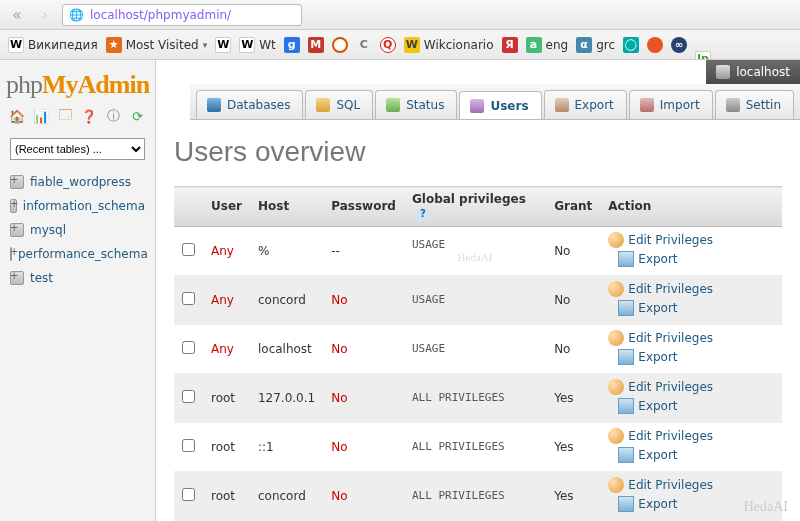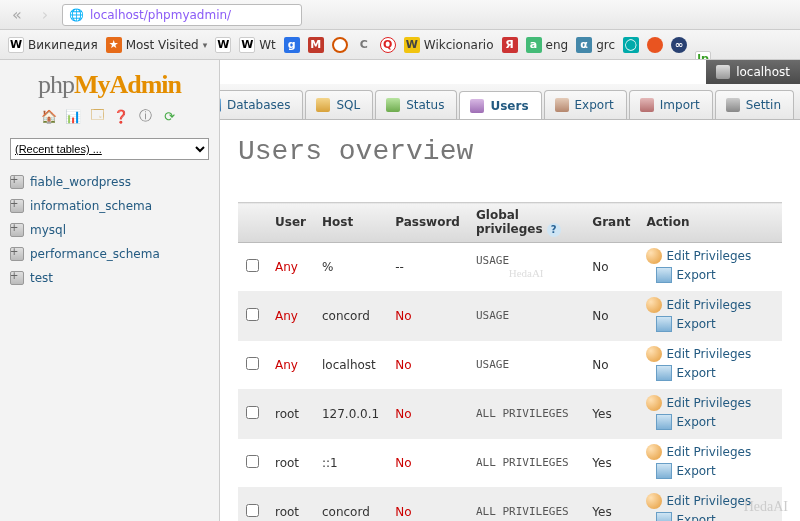--- a/index.html
+++ b/index.html
@@ -24,50 +24,50 @@
   .fav-red { background:#c33; color:#fff;}
   .fav-teal { background:#0aa; color:#fff;}
   .fav-dict { background:#4b7; color:#fff;}
   .fav-dgr { background:#48a; color:#fff;}
   .fav-ub { background:#e95420; border-radius:50%; color:#fff;}
   .fav-fed { background:#294172; border-radius:50%;}
   .fav-fed::after{content:"∞"; color:#fff; font-size:10px;}
   .fav-lp { color:#39a026; font-weight:bold; background:#fff; border:1px solid #ccc;margin-top:28px;}
   
   .app { display:flex; height:461px; }
-  .sidebar { width:220px; background:#f3f3f3; border-right:1px solid #ccc; display:flex; flex-direction:column; }
+  .sidebar { width:156px; background:#f3f3f3; border-right:1px solid #ccc; display:flex; flex-direction:column; }
   .logo { padding:10px 6px 4px; text-align:center; }
   .logo .php { font-family: Georgia, serif; font-size:26px; letter-spacing:-1px;}
   .logo .p1 { color:#777; font-weight:normal;}
   .logo .p2 { color:#e48e00; font-weight:bold;}
   .toolbar-icons { display:flex; justify-content:center; gap:8px; padding:4px 0 10px; }
   .toolbar-icons span { width:16px; height:16px; display:inline-flex; align-items:center; justify-content:center; font-size:13px;}
   .recent-sel { margin:4px 10px 10px; }
-  .recent-sel select { width:100%; font-size:11px; height:22px; border:1px solid #999; background:#fff;text-decoration:underline;}
+  .recent-sel select { width:100%; font-size:11px; height:22px; border:1px solid #999; background:#fff;}
   .db-list { padding:0; margin:0; list-style:none;}
   .db-list li { display:flex; align-items:center; gap:6px; padding:5px 10px; cursor:pointer; color:#235a81;}
   .dbico { width:14px; height:14px; background:linear-gradient(#e0e0e0,#bbb); border:1px solid #999; border-radius:2px; position:relative;}
   .dbico::before{content:"+"; position:absolute; left:-1px; top:-2px; font-size:10px; color:#666;}
   
   .main { flex:1; display:flex; flex-direction:column; background:#fff; overflow:hidden;align-items:flex-end;}
   .breadcrumb { background:linear-gradient(#6b6b6b,#4a4a4a); color:#fff; padding:4px 10px; font-size:12px; display:flex; align-items:center; gap:6px; height:24px;}
   .breadcrumb .srv { width:14px; height:14px; background:linear-gradient(#ddd,#999); border-radius:2px;}
   .tabs { background:linear-gradient(#f7f7f7,#e3e3e3); border-bottom:1px solid #bbb; display:flex; padding:6px 6px 0; gap:2px; height:36px; overflow:hidden;}
   .tab { display:flex; align-items:center; gap:6px; padding:6px 12px 6px 10px; border:1px solid #bbb; border-bottom:none; border-radius:4px 4px 0 0; background:linear-gradient(#f9f9f9,#e8e8e8); color:#235a81; cursor:pointer; font-size:12px; white-space:nowrap;}
   .tab.active { background:#fff; font-weight:bold; position:relative; top:1px;}
   .tabico { width:14px; height:14px; display:inline-block;}
   .ti-db { background:linear-gradient(#7db7e4,#2f6fa7); border-radius:2px;}
   .ti-sql{ background:linear-gradient(#f4d58b,#d8a23b); border-radius:2px;}
   .ti-stat{ background:linear-gradient(#b8e4a0,#6eab4e); border-radius:2px;}
   .ti-user{ background:linear-gradient(#d8b8e4,#9e6eb5); border-radius:2px;}
   .ti-exp{ background:linear-gradient(#e4cbb8,#b5876e); border-radius:2px;}
   .ti-imp{ background:linear-gradient(#e4b8b8,#b56e6e); border-radius:2px;}
   .ti-set{ background:linear-gradient(#ccc,#888); border-radius:2px;}
   .content { padding:14px 18px; overflow:auto; flex:1;}
-  h2.ov { font-family: Liberation Mono, monospace; font-weight:normal; color:#777; font-size:28px; margin:2px 0 35px;}
+  h2.ov { font-family: Liberation Sans, sans-serif; font-weight:normal; color:#777; font-size:28px; margin:2px 0 18px;}
   table.users { width:100%; border-collapse:collapse; font-size:12px;}
   table.users th { text-align:left; background:linear-gradient(#f3f3f3,#d9d9d9); border-top:1px solid #ccc; border-bottom:1px solid #bbb; padding:5px 8px; color:#333; font-weight:bold;}
   table.users th.sortable{ cursor:pointer;}
   table.users td { padding:5px 8px; border-bottom:1px solid #eee;}
   tr.odd { background:#fff;}
   tr.even { background:#eeeeee;}
   .red { color:#c00;}
   .mono { font-family: "DejaVu Sans Mono", Menlo, Consolas, monospace; font-size:11px; color:#555;}
   .qmark { display:inline-flex; width:14px; height:14px; border-radius:50%; background:#cfe5f4; color:#2a6496; align-items:center; justify-content:center; font-size:10px; margin-left:4px; cursor:help;}
   .alink { color:#235a81; cursor:pointer; display:inline-flex; align-items:center; gap:4px;}

